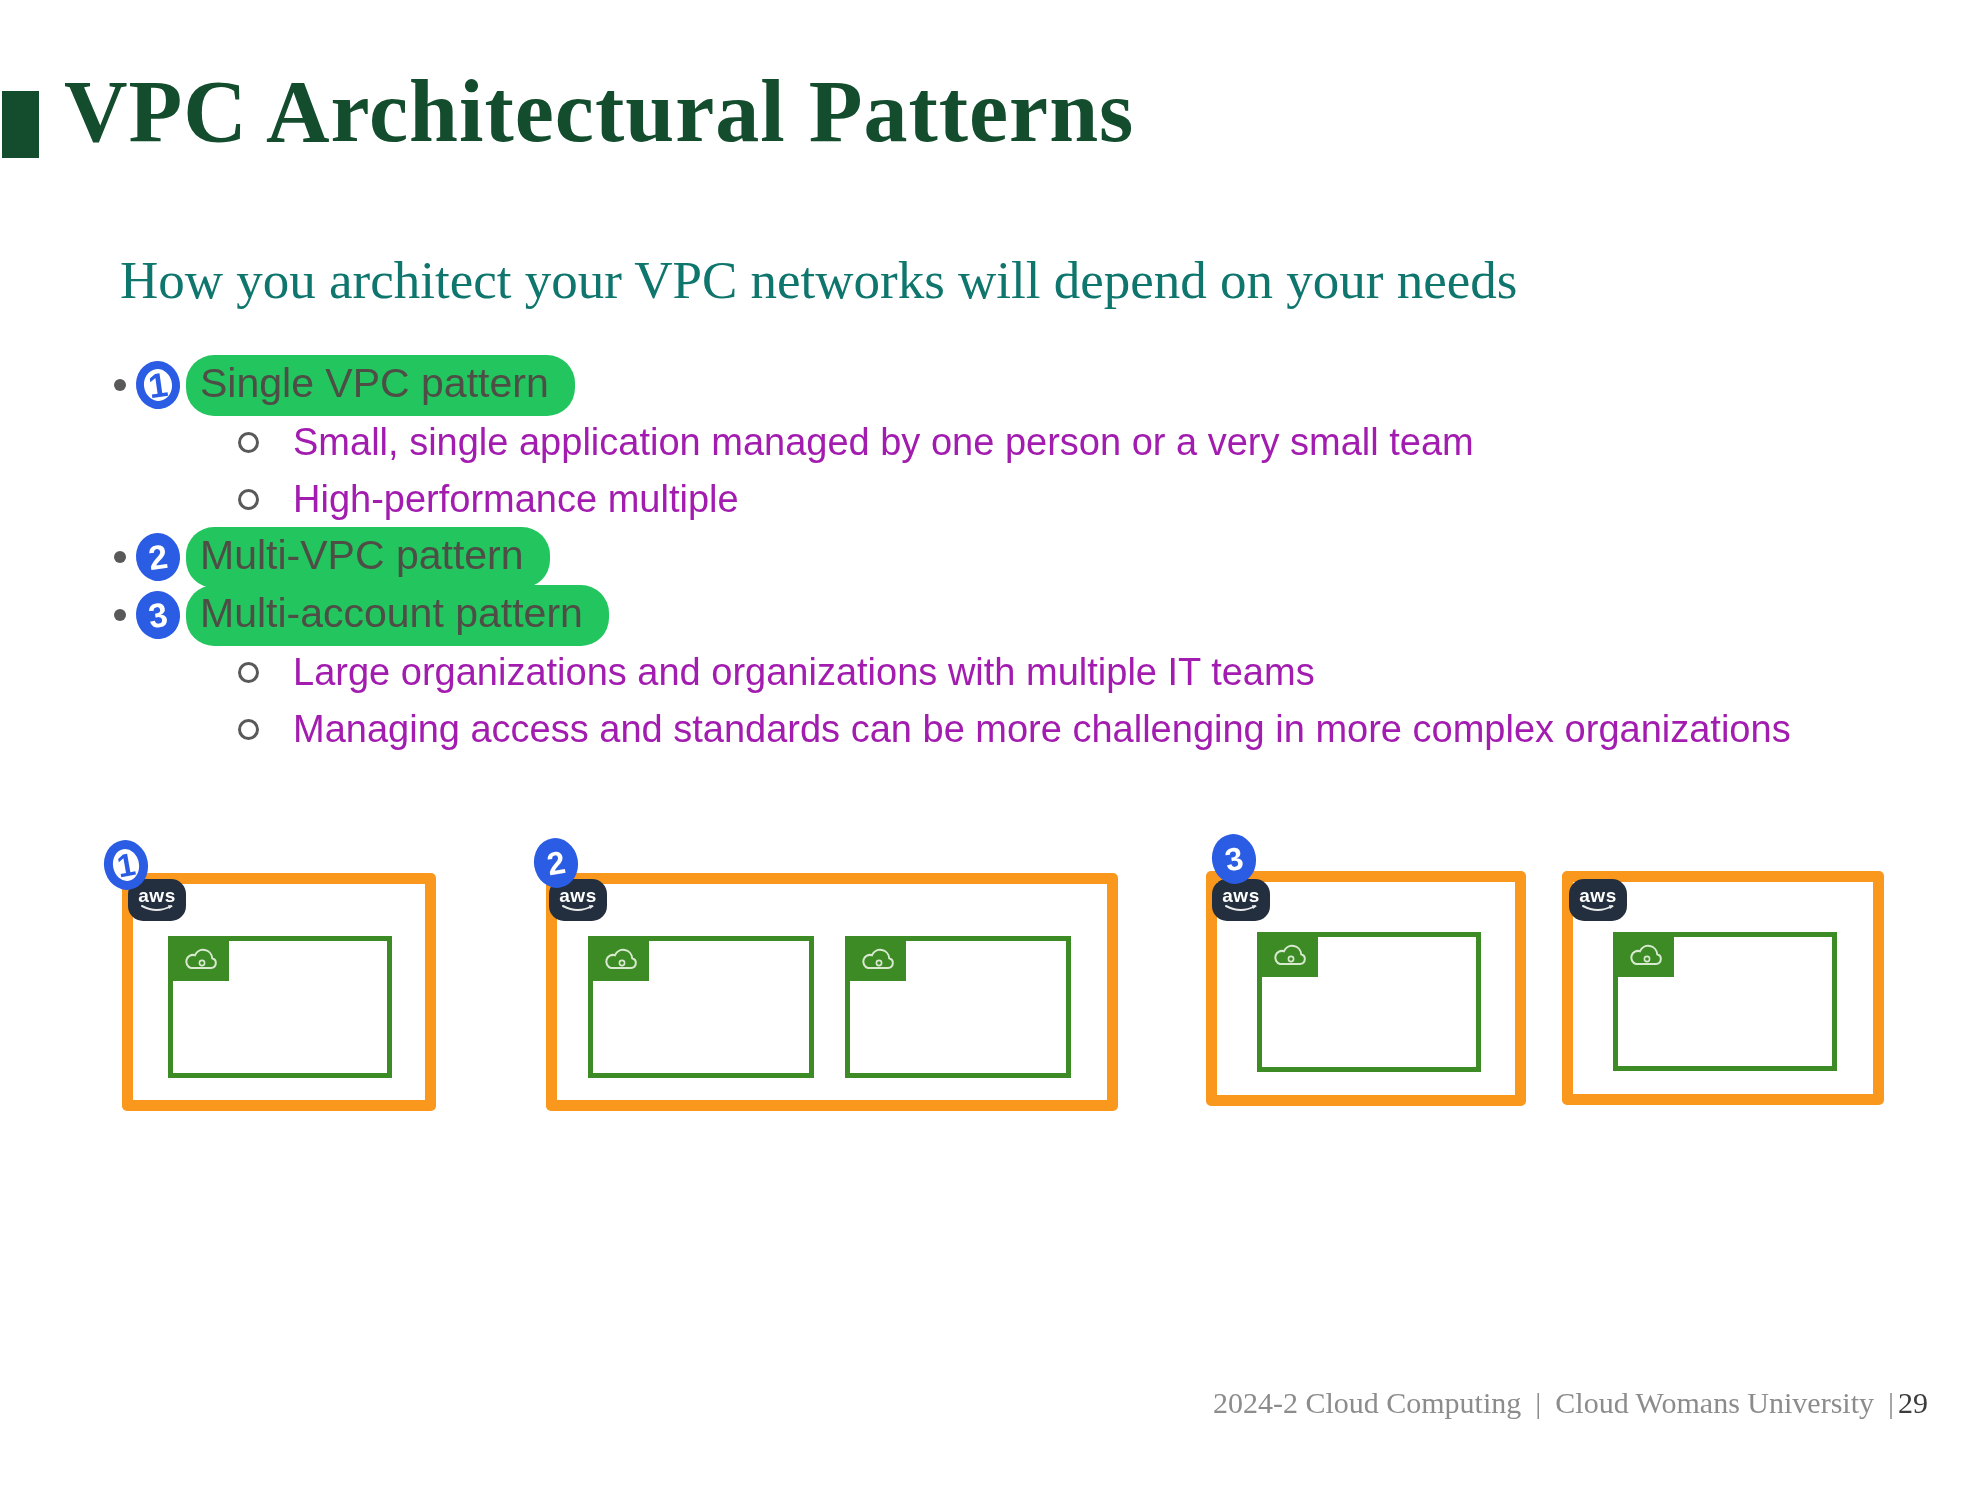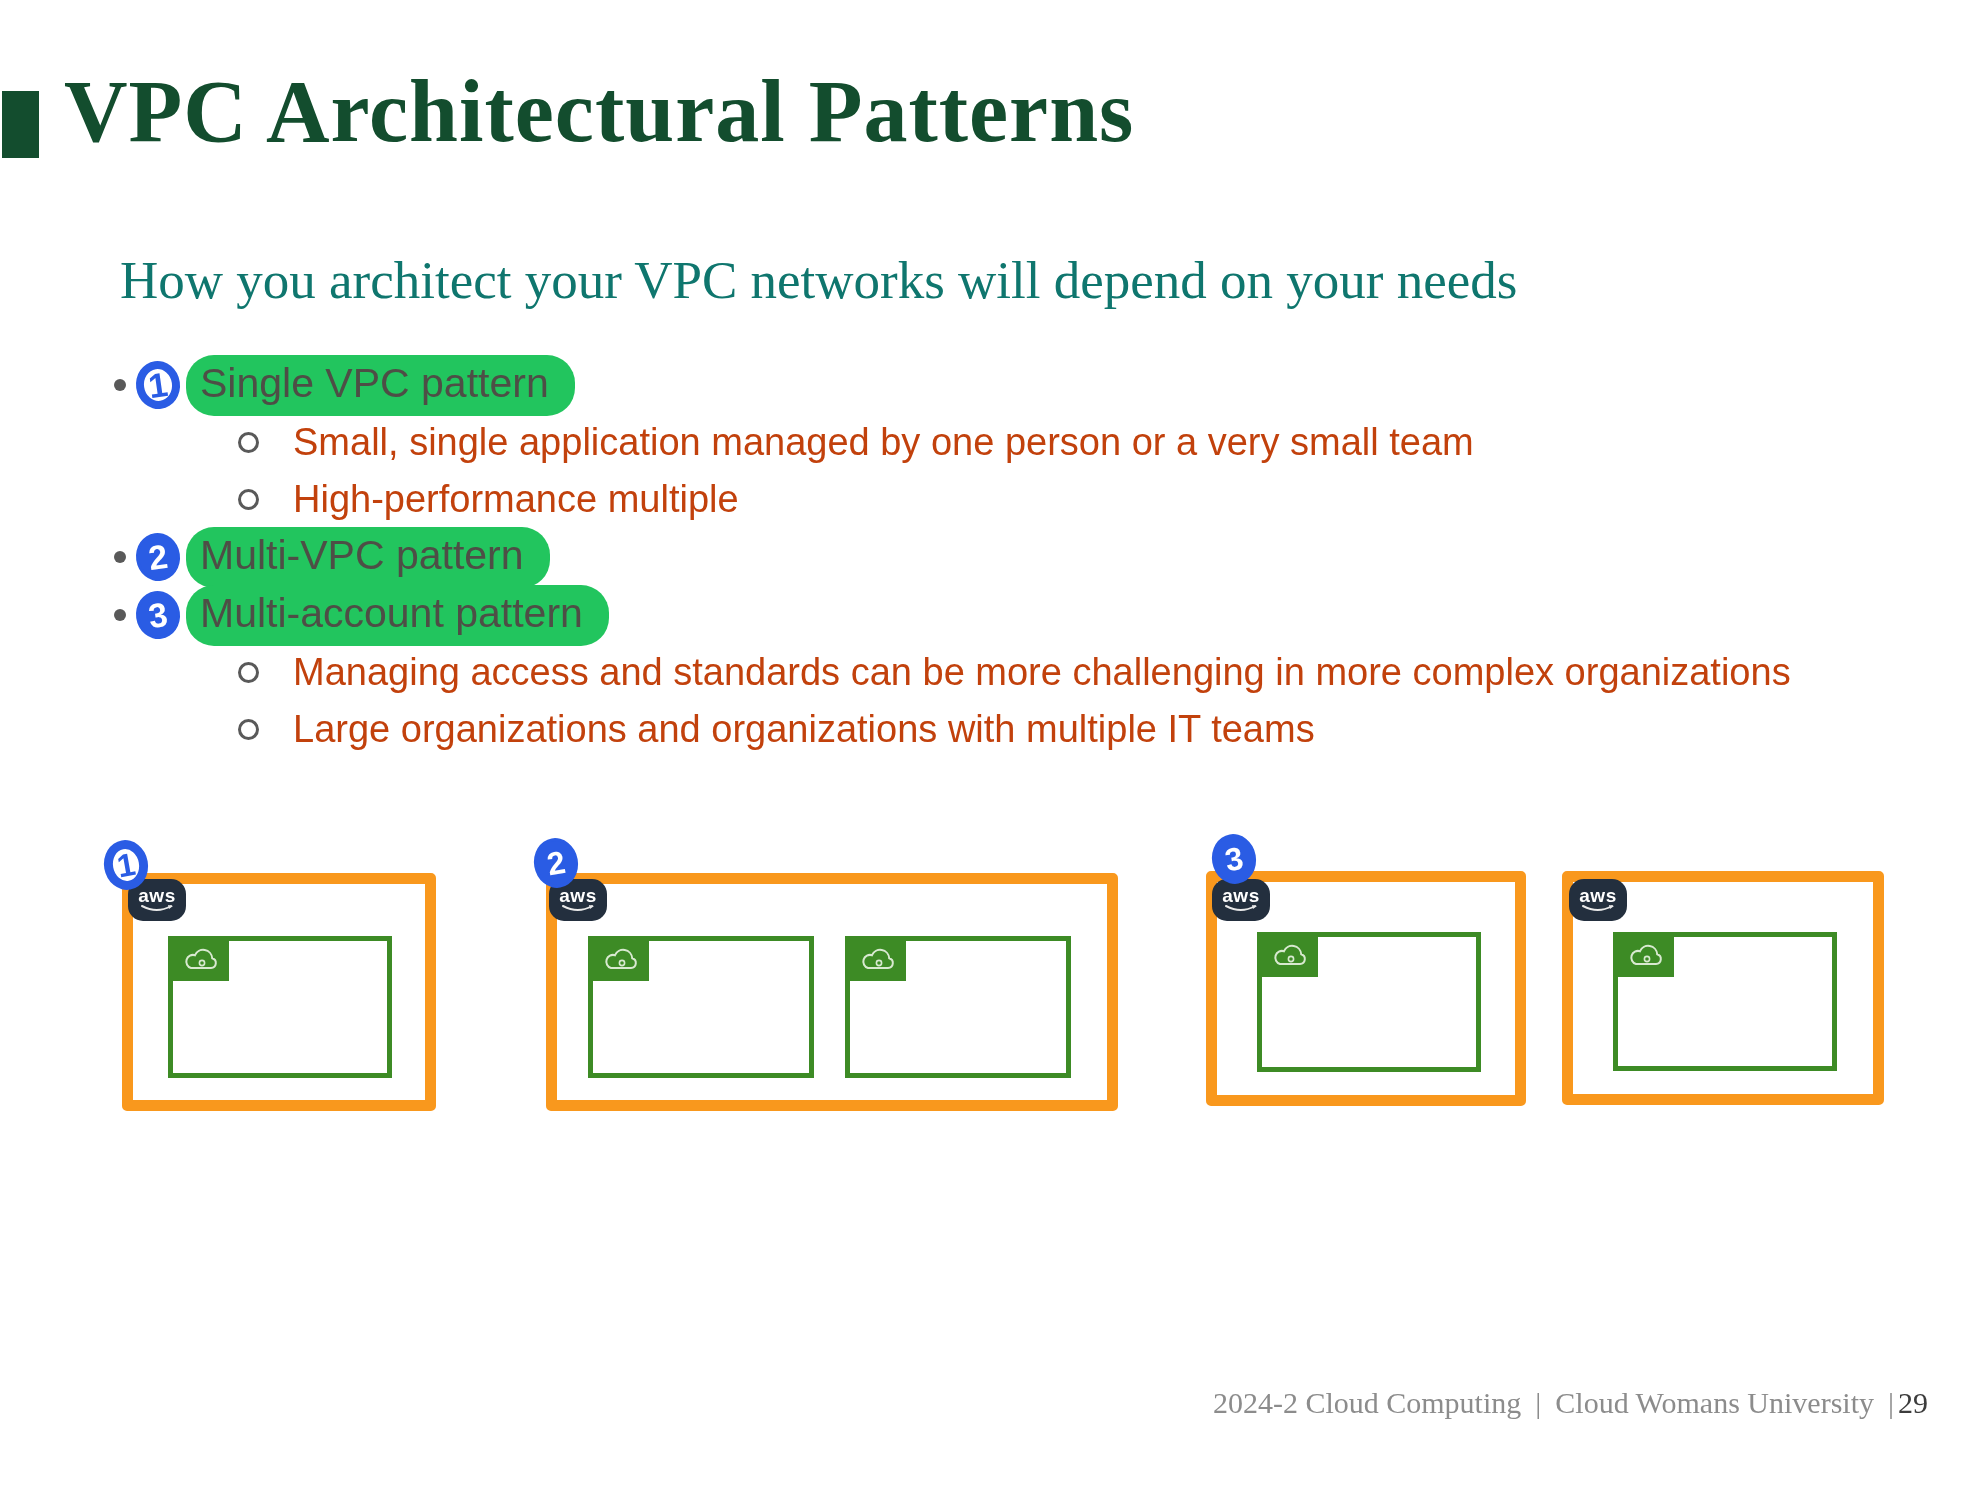--- a/index.html
+++ b/index.html
@@ -37,21 +37,21 @@
   .numcircle.outline{border:8px solid #2a5ce4;color:#2a5ce4;background:#fff;}
   .numcircle.filled{background:#2a5ce4;color:#fff;border:3px solid #2a5ce4;}
   .hl{
     background:#22c55e;border-radius:28px;padding:5px 26px 9px 14px;
     font-size:41px;color:#4e4e46;white-space:nowrap;
   }
   .ring{
     width:21px;height:21px;border-radius:50%;border:3px solid #595959;
     margin-left:134px;margin-right:34px;flex:0 0 auto;box-sizing:border-box;
   }
-  .subtext{font-size:38px;color:#c2410c;white-space:nowrap;}
+  .subtext{font-size:38px;color:#a21caf;white-space:nowrap;}
   
   .anno{
     position:absolute;width:44px;height:50px;border-radius:50%;
     display:flex;align-items:center;justify-content:center;
     font-weight:bold;font-size:32px;transform:rotate(-10deg);
     box-sizing:border-box;z-index:5;
   }
   .anno.outline{border:9px solid #2a5ce4;color:#2a5ce4;background:#fff;}
   .anno.filled{background:#2a5ce4;color:#fff;border:3px solid #2a5ce4;}
   .awsbox{
@@ -115,25 +115,25 @@
       <span class="hl">Multi-VPC pattern</span>
     </div>
 
     <div class="row main">
       <span class="dot"></span>
       <span class="numcircle filled">3</span>
       <span class="hl">Multi-account pattern</span>
     </div>
     <div class="row sub">
       <span class="ring"></span>
+      <span class="subtext">Large organizations and organizations with multiple IT teams</span>
+    </div>
+    <div class="row sub">
+      <span class="ring"></span>
       <span class="subtext">Managing access and standards can be more challenging in more complex organizations</span>
-    </div>
-    <div class="row sub">
-      <span class="ring"></span>
-      <span class="subtext">Large organizations and organizations with multiple IT teams</span>
     </div>
 
   </div>
 
   <span class="anno outline" style="left:104px;top:840px;">1</span>
   <div class="awsbox" style="left:122px;top:873px;width:314px;height:238px;"></div>
   <div class="awslogo" style="left:128px;top:879px;">
     <span class="awstext">aws</span>
     <svg width="34" height="9" viewBox="0 0 34 9">
         <path d="M2 2 Q17 10 31 2" fill="none" stroke="#e9e9e9" stroke-width="2" stroke-linecap="round"></path>

